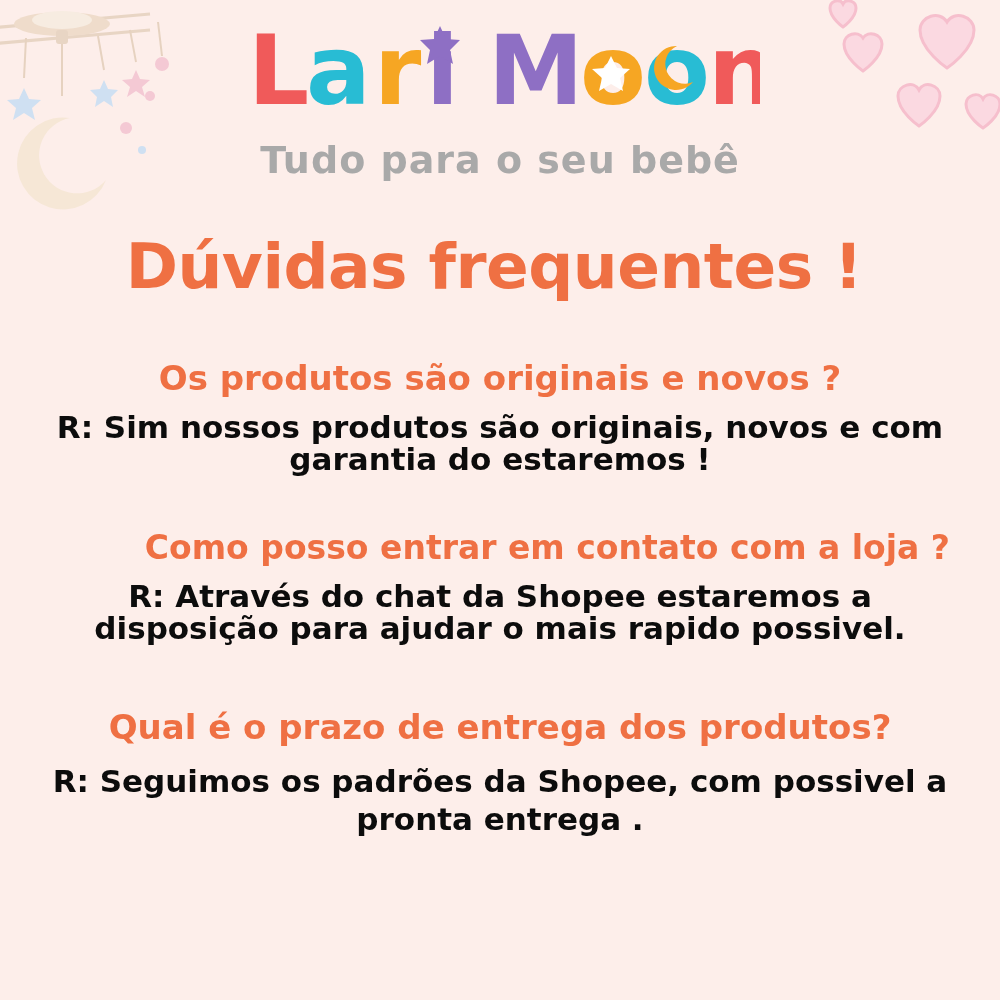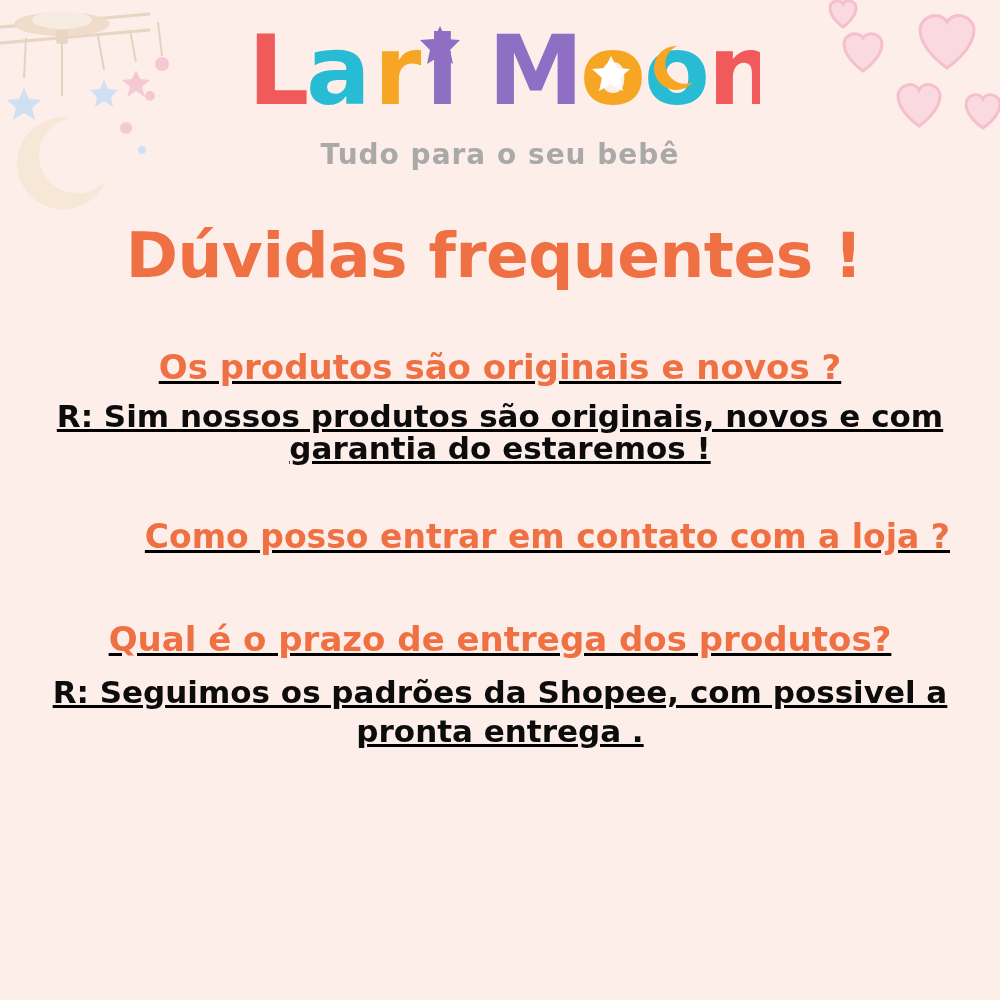--- a/index.html
+++ b/index.html
@@ -38,21 +38,21 @@
   .logo {
     display: block;
     margin: 0 auto;
     width: 520px;
     height: 120px;
   }
   .tagline {
     margin: 6px 0 0 0;
     font-family: "DejaVu Sans", sans-serif;
     font-weight: bold;
-    font-size: 28px;
+    font-size: 38px;
     letter-spacing: 1px;
     color: #a9a9a9;
     text-align: center;
   }
 
   
   .main-title {
     margin: 48px 12px 0 0;
     text-align: center;
     font-size: 63px;
@@ -61,21 +61,20 @@
     letter-spacing: -0.5px;
   }
 
   
   .faq-list {
     margin-top: 56px;
   }
   .faq-item {
     text-align: center;
     margin-bottom: 54px;
-    text-decoration: underline;
   }
   .faq-q {
     font-size: 34px;
     font-weight: bold;
     color: #ef7043;
     line-height: 1.15;
     margin: 0 auto;
     max-width: 900px;
   }
   .faq-a {
@@ -168,20 +167,21 @@
 
 <div class="faq-list">
 
   <div class="faq-item faq-item-1">
     <p class="faq-q">Os produtos são originais e novos ?</p>
     <p class="faq-a">R: Sim nossos produtos são originais, novos e com garantia do estaremos !</p>
   </div>
 
   <div class="faq-item faq-item-2">
     <p class="faq-q">Como posso entrar em contato com a loja ?</p>
+    <p class="faq-a">R: Através do chat da Shopee estaremos a disposição para ajudar o mais rapido possivel.</p>
   </div>
 
   <div class="faq-item faq-item-3">
     <p class="faq-q">Qual é o prazo de entrega dos produtos?</p>
     <p class="faq-a">R: Seguimos os padrões da Shopee, com possivel a pronta entrega .</p>
   </div>
 
 </div>
 
 </body></html>

